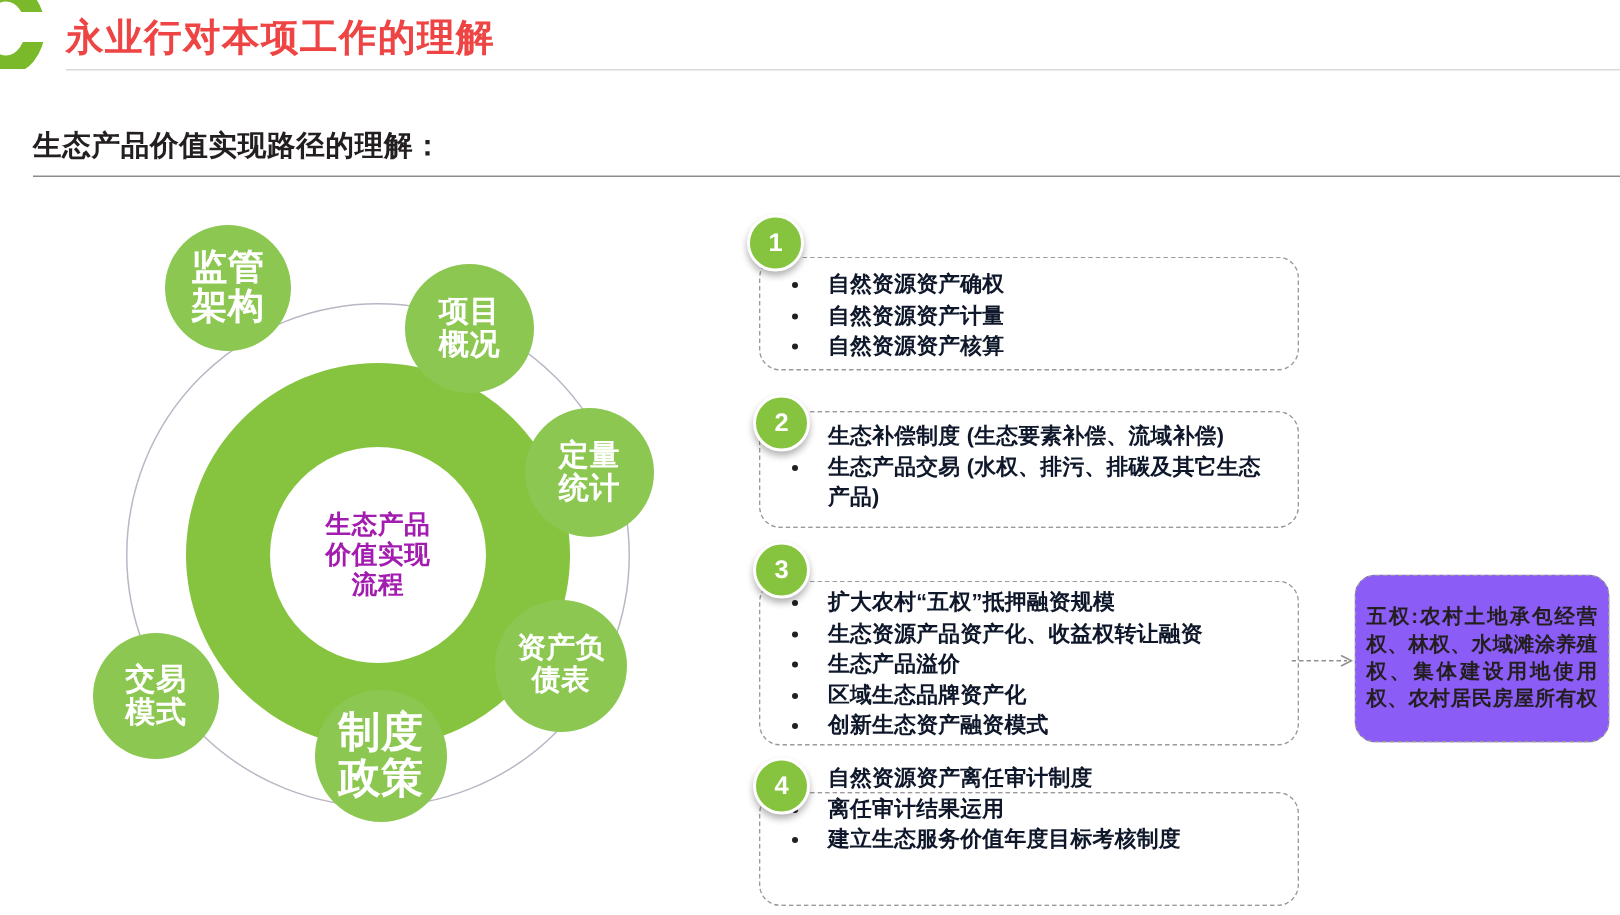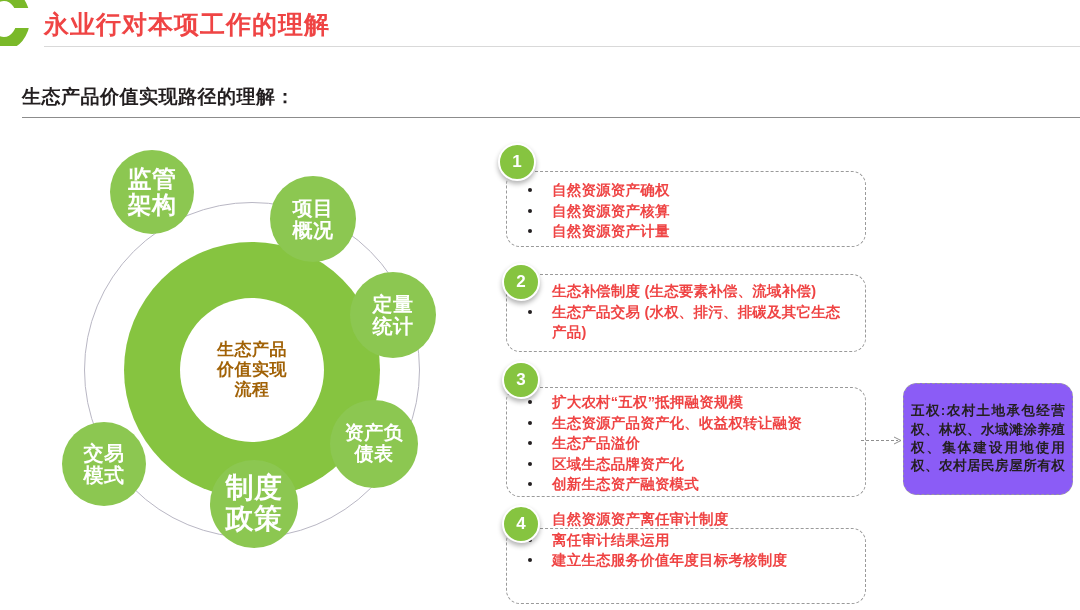--- a/index.html
+++ b/index.html
@@ -125,21 +125,21 @@
     top: 148px;
     width: 144px;
     height: 144px;
     display: flex;
     align-items: center;
     justify-content: center;
     text-align: center;
     font-size: 17px;
     font-weight: bold;
     line-height: 1.18;
-    color: #a16207;
+    color: #a21caf;
     letter-spacing: 0.5px;
   }
   .node {
     position: absolute;
     border-radius: 50%;
     background: #8cc751;
     display: flex;
     align-items: center;
     justify-content: center;
     text-align: center;
@@ -179,21 +179,21 @@
     margin: 0;
     padding: 0;
     z-index: 2;
   }
   .bullets li {
     position: relative;
     padding-left: 46px;
     font-size: 14.5px;
     font-weight: bold;
     line-height: 1.42;
-    color: #ef4444;
+    color: #0f172a;
     letter-spacing: 0.2px;
   }
   .bullets li::before {
     content: "";
     position: absolute;
     left: 22px;
     top: 8px;
     width: 4px;
     height: 4px;
     border-radius: 50%;
@@ -280,22 +280,22 @@
     <div class="node" style="left: 82px; top: 0; width: 84px; height: 84px; font-size: 24px;">
       <span class="txt">监管
 架构</span>
     </div>
   </div>
 
 <div id="steps-root">
     <div class="step-box" style="left: 506px; top: 171px; width: 360px; height: 76px;"></div>
     <ul class="bullets" style="left: 506px; top: 180px; width: 348px;">
       <li>自然资源资产确权</li>
+      <li>自然资源资产计量</li>
       <li>自然资源资产核算</li>
-      <li>自然资源资产计量</li>
     </ul>
     <div class="step-badge" style="left: 498px; top: 143px;">1</div>
     <div class="step-box" style="left: 506px; top: 274px; width: 360px; height: 78px;"></div>
     <ul class="bullets" style="left: 506px; top: 281px; width: 348px;">
       <li>生态补偿制度 (生态要素补偿、流域补偿)</li>
       <li>生态产品交易 (水权、排污、排碳及其它生态产品)</li>
     </ul>
     <div class="step-badge" style="left: 502px; top: 263px;">2</div>
     <div class="step-box" style="left: 506px; top: 387px; width: 360px; height: 110px;"></div>
     <ul class="bullets" style="left: 506px; top: 392px; width: 348px;">

